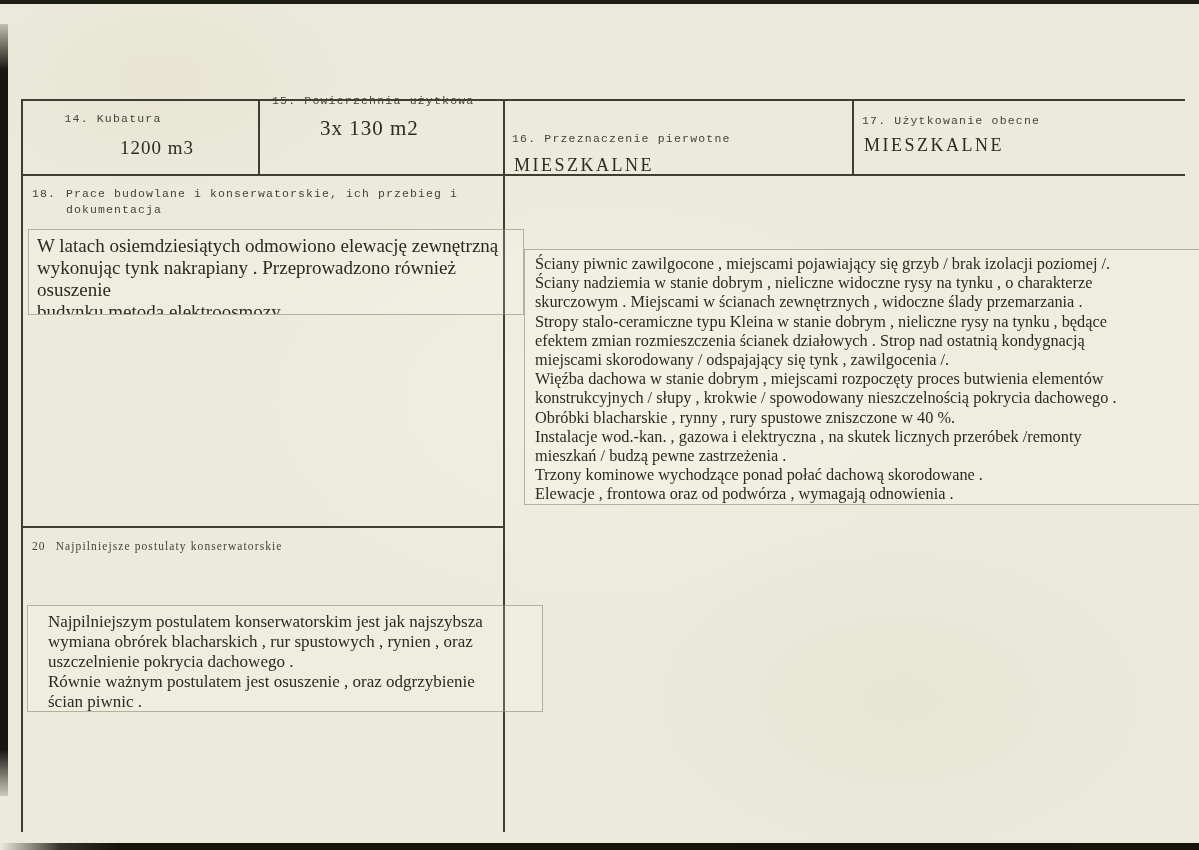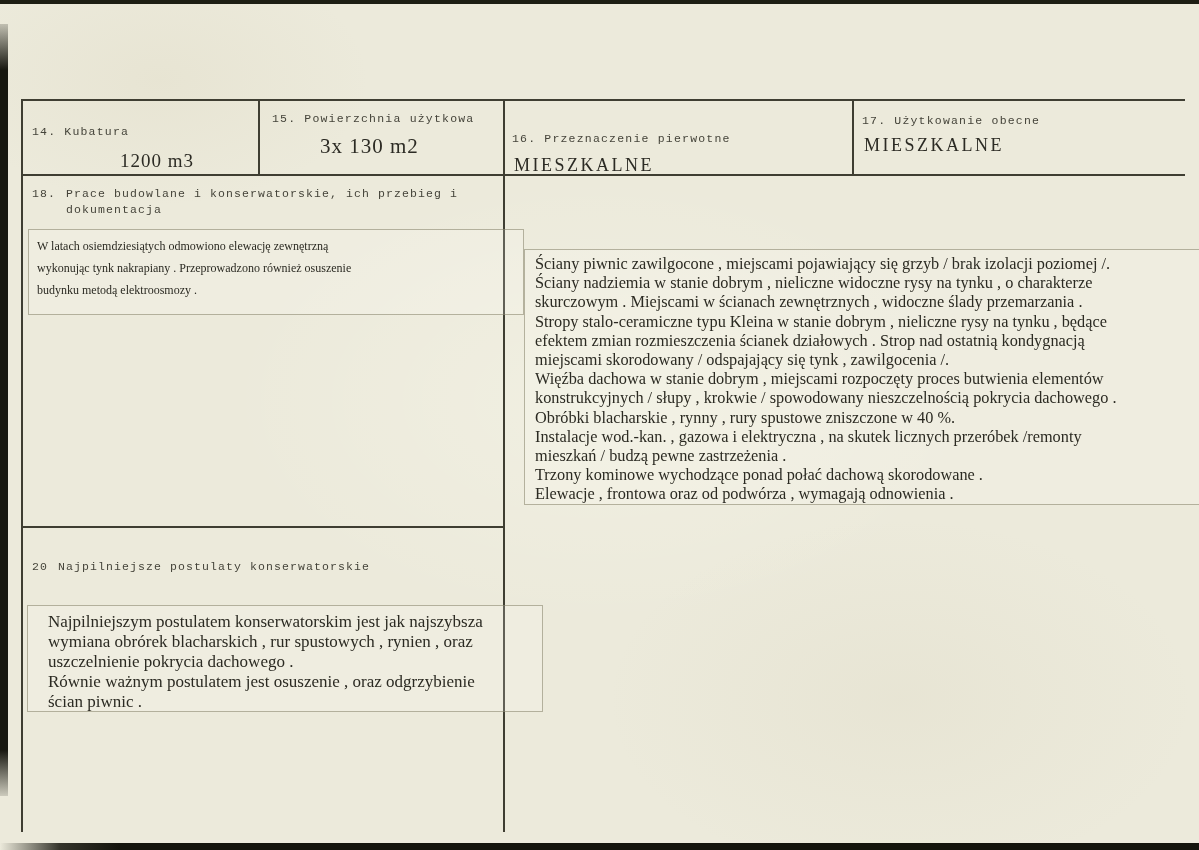--- a/index.html
+++ b/index.html
@@ -33,43 +33,43 @@
   .vl-3{left:852px;top:99px;height:75px;}
   
   .flabel{
     font-family:"Liberation Mono", monospace;
     font-size:11.5px;letter-spacing:1.2px;color:#45443a;white-space:nowrap;
   }
   .flabel .num{margin-right:8px;}
   
   .fvalue{font-family:"Liberation Serif", serif;color:#2c2b24;}
   .cell{position:absolute;}
-  .f14{left:32px;top:125px;}
+  .f14{left:32px;top:112px;text-align:center;}
   .f14 .fvalue{margin:12px 0 0 88px;font-size:19px;letter-spacing:1px;}
-  .f15{left:272px;top:112px;}
+  .f15{left:272px;top:94px;}
   .f15 .fvalue{margin:9px 0 0 48px;font-size:21px;letter-spacing:1px;}
   .f16{left:512px;top:112px;margin-top:20px;}
   .f16 .fvalue{margin:10px 0 0 2px;font-size:18px;letter-spacing:2.5px;}
   .f17{left:862px;top:114px;}
   .f17 .fvalue{margin:8px 0 0 2px;font-size:18px;letter-spacing:2.5px;}
   
   .sechead{position:absolute;display:flex;font-family:"Liberation Mono", monospace;
     font-size:11.5px;letter-spacing:1.1px;color:#45443a;line-height:16px;}
   .sechead .num{flex:0 0 auto;margin-right:10px;text-align:right;}
   .sechead .lbl{white-space:pre-line;}
   .s18head{left:32px;top:186px;width:470px;}
   .s19head{left:512px;top:190px;width:680px;}
-  .s20head{left:32px;top:559px;width:470px;}
+  .s20head{left:32px;top:538px;width:470px;font-family:Liberation Serif, serif;}
   
   .parabox{position:absolute;border:1px solid rgba(130,125,100,.55);
     background:rgba(255,255,248,.18);
     font-family:"Liberation Serif", serif;color:#2b2a22;
     white-space:pre-line;overflow:hidden;}
   .p18{left:28px;top:229px;width:478px;height:79px;padding:5px 8px 0 8px;
-       font-size:12px;line-height:22px;}
+       font-size:19px;line-height:22px;}
   .p19{left:524px;top:249px;width:664px;height:250px;padding:4px 8px 0 10px;
        font-size:16.3px;line-height:19.2px;}
   .p20{left:27px;top:605px;width:486px;height:99px;padding:6px 8px 0 20px;
        font-size:17px;line-height:20px;}
 </style>
 </head>
 <body>
 
 <div class="scan">
 

